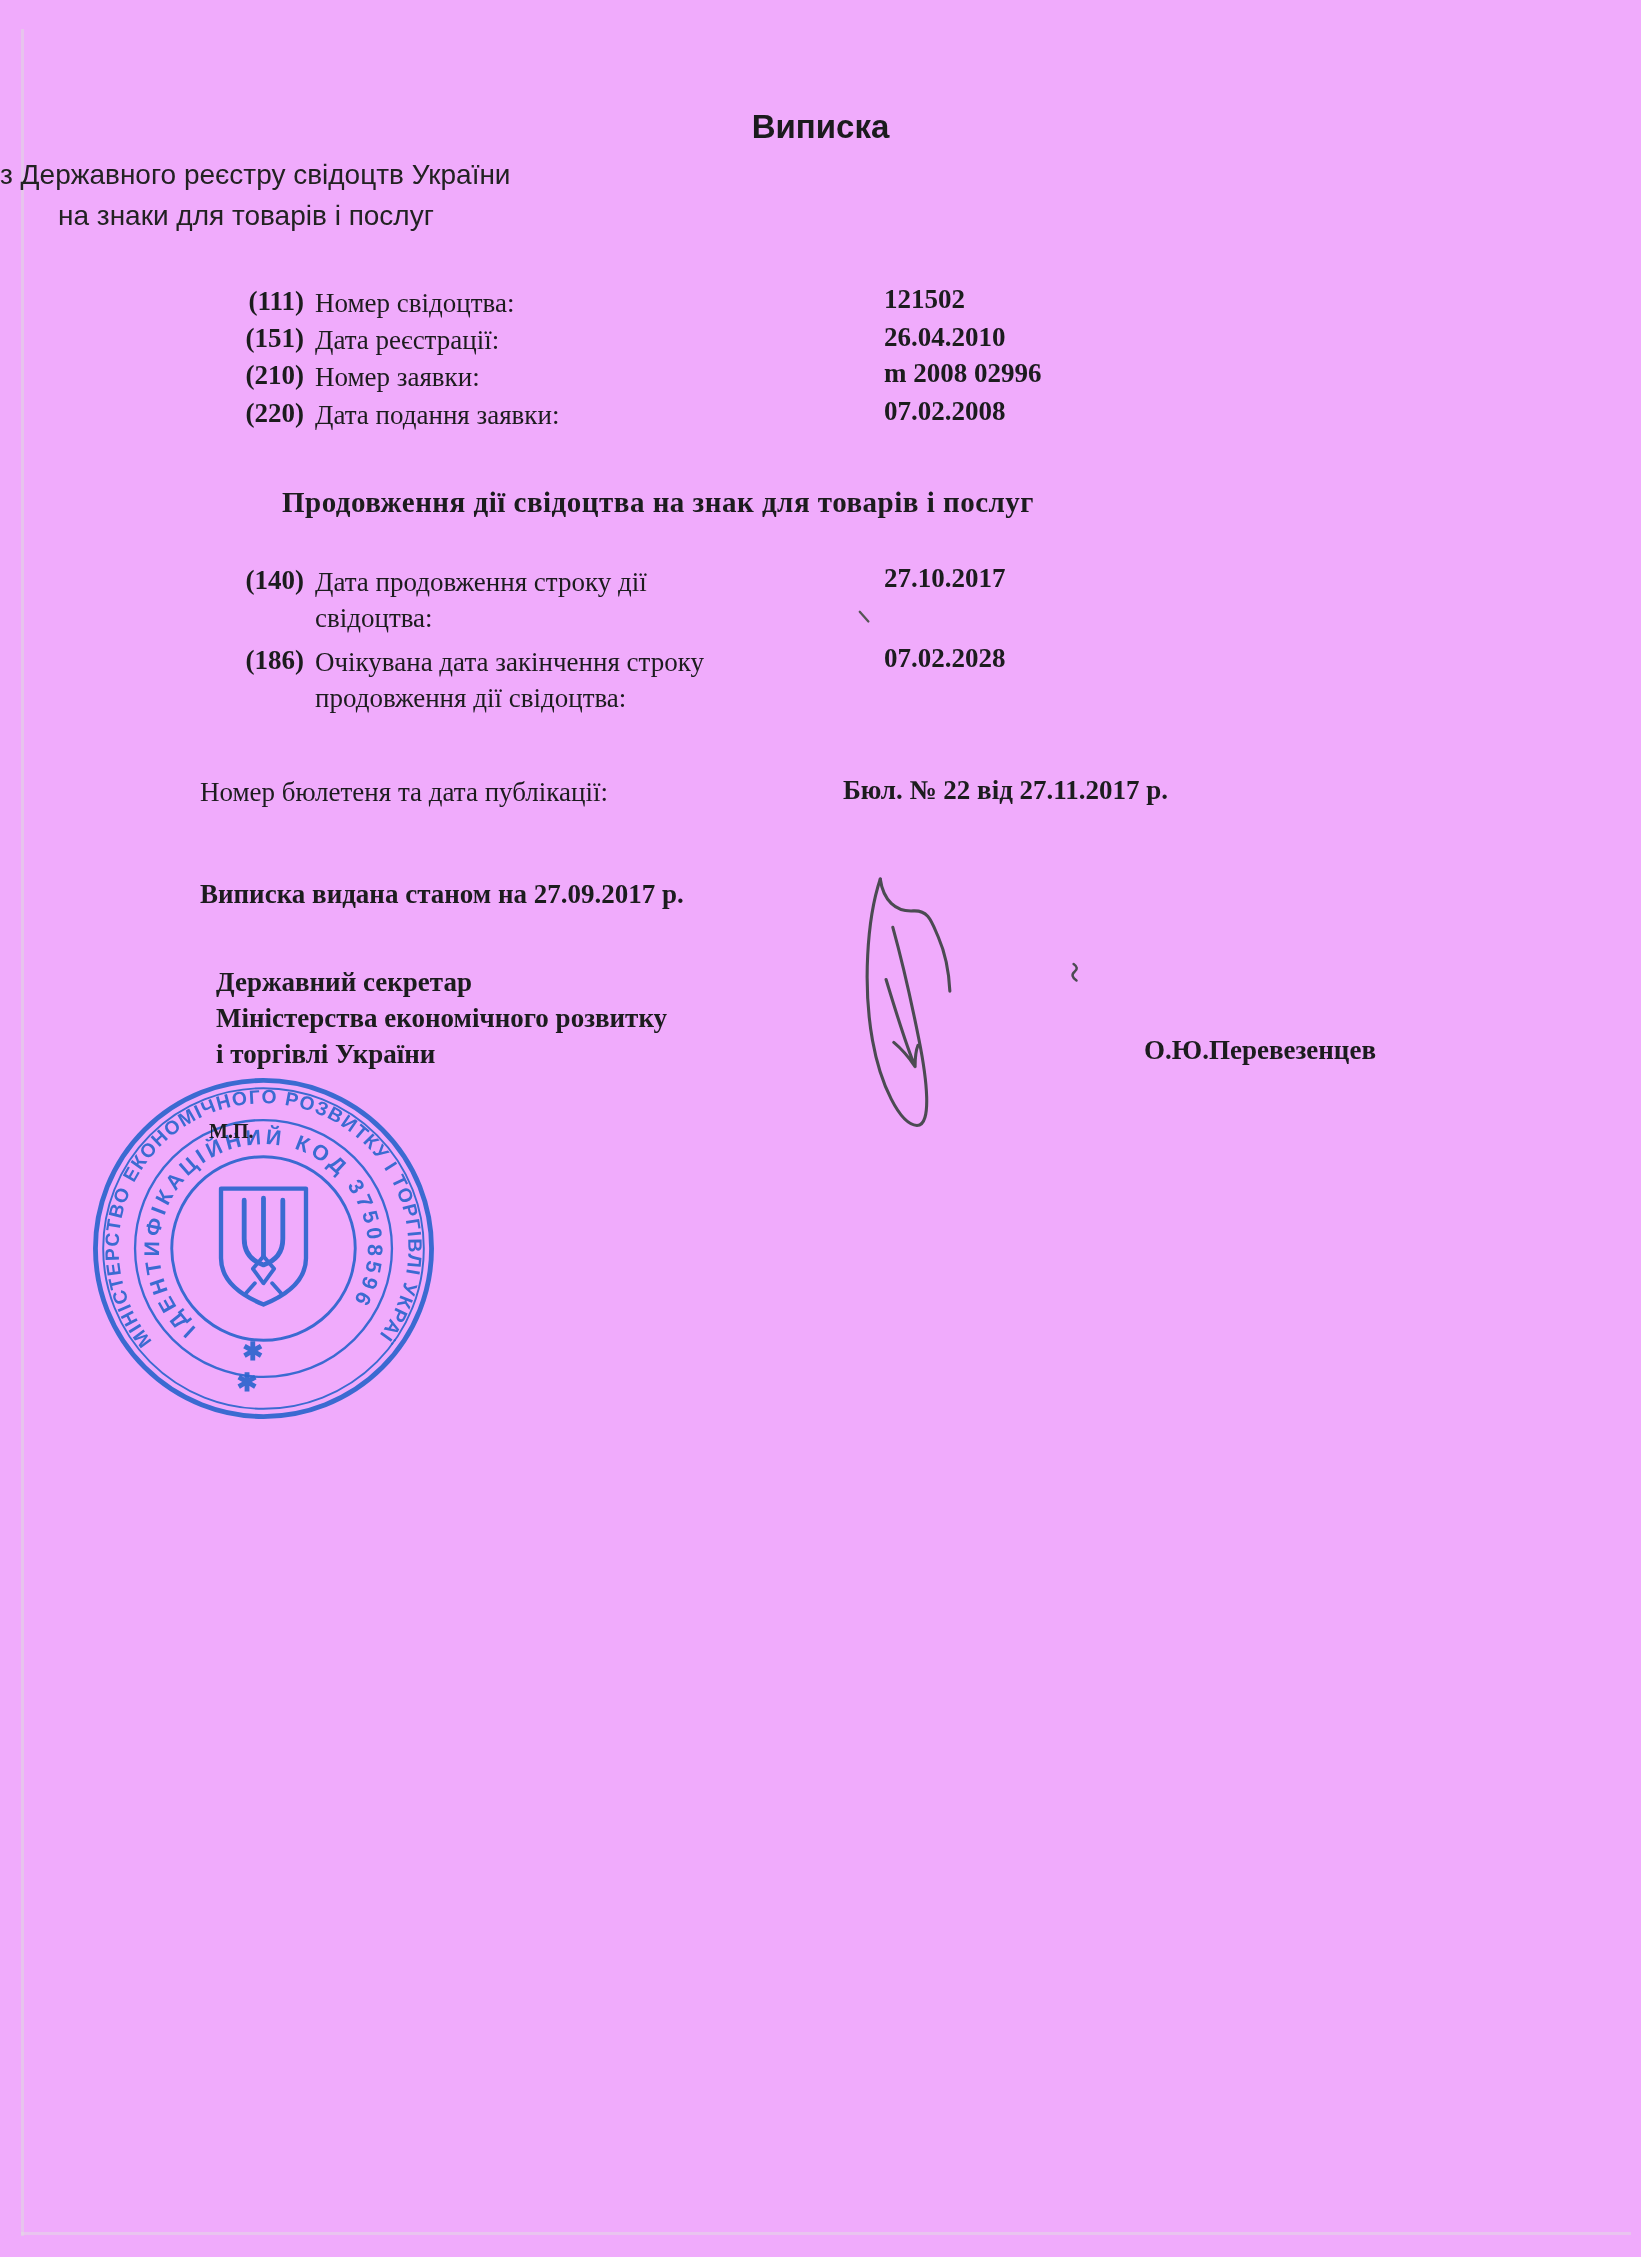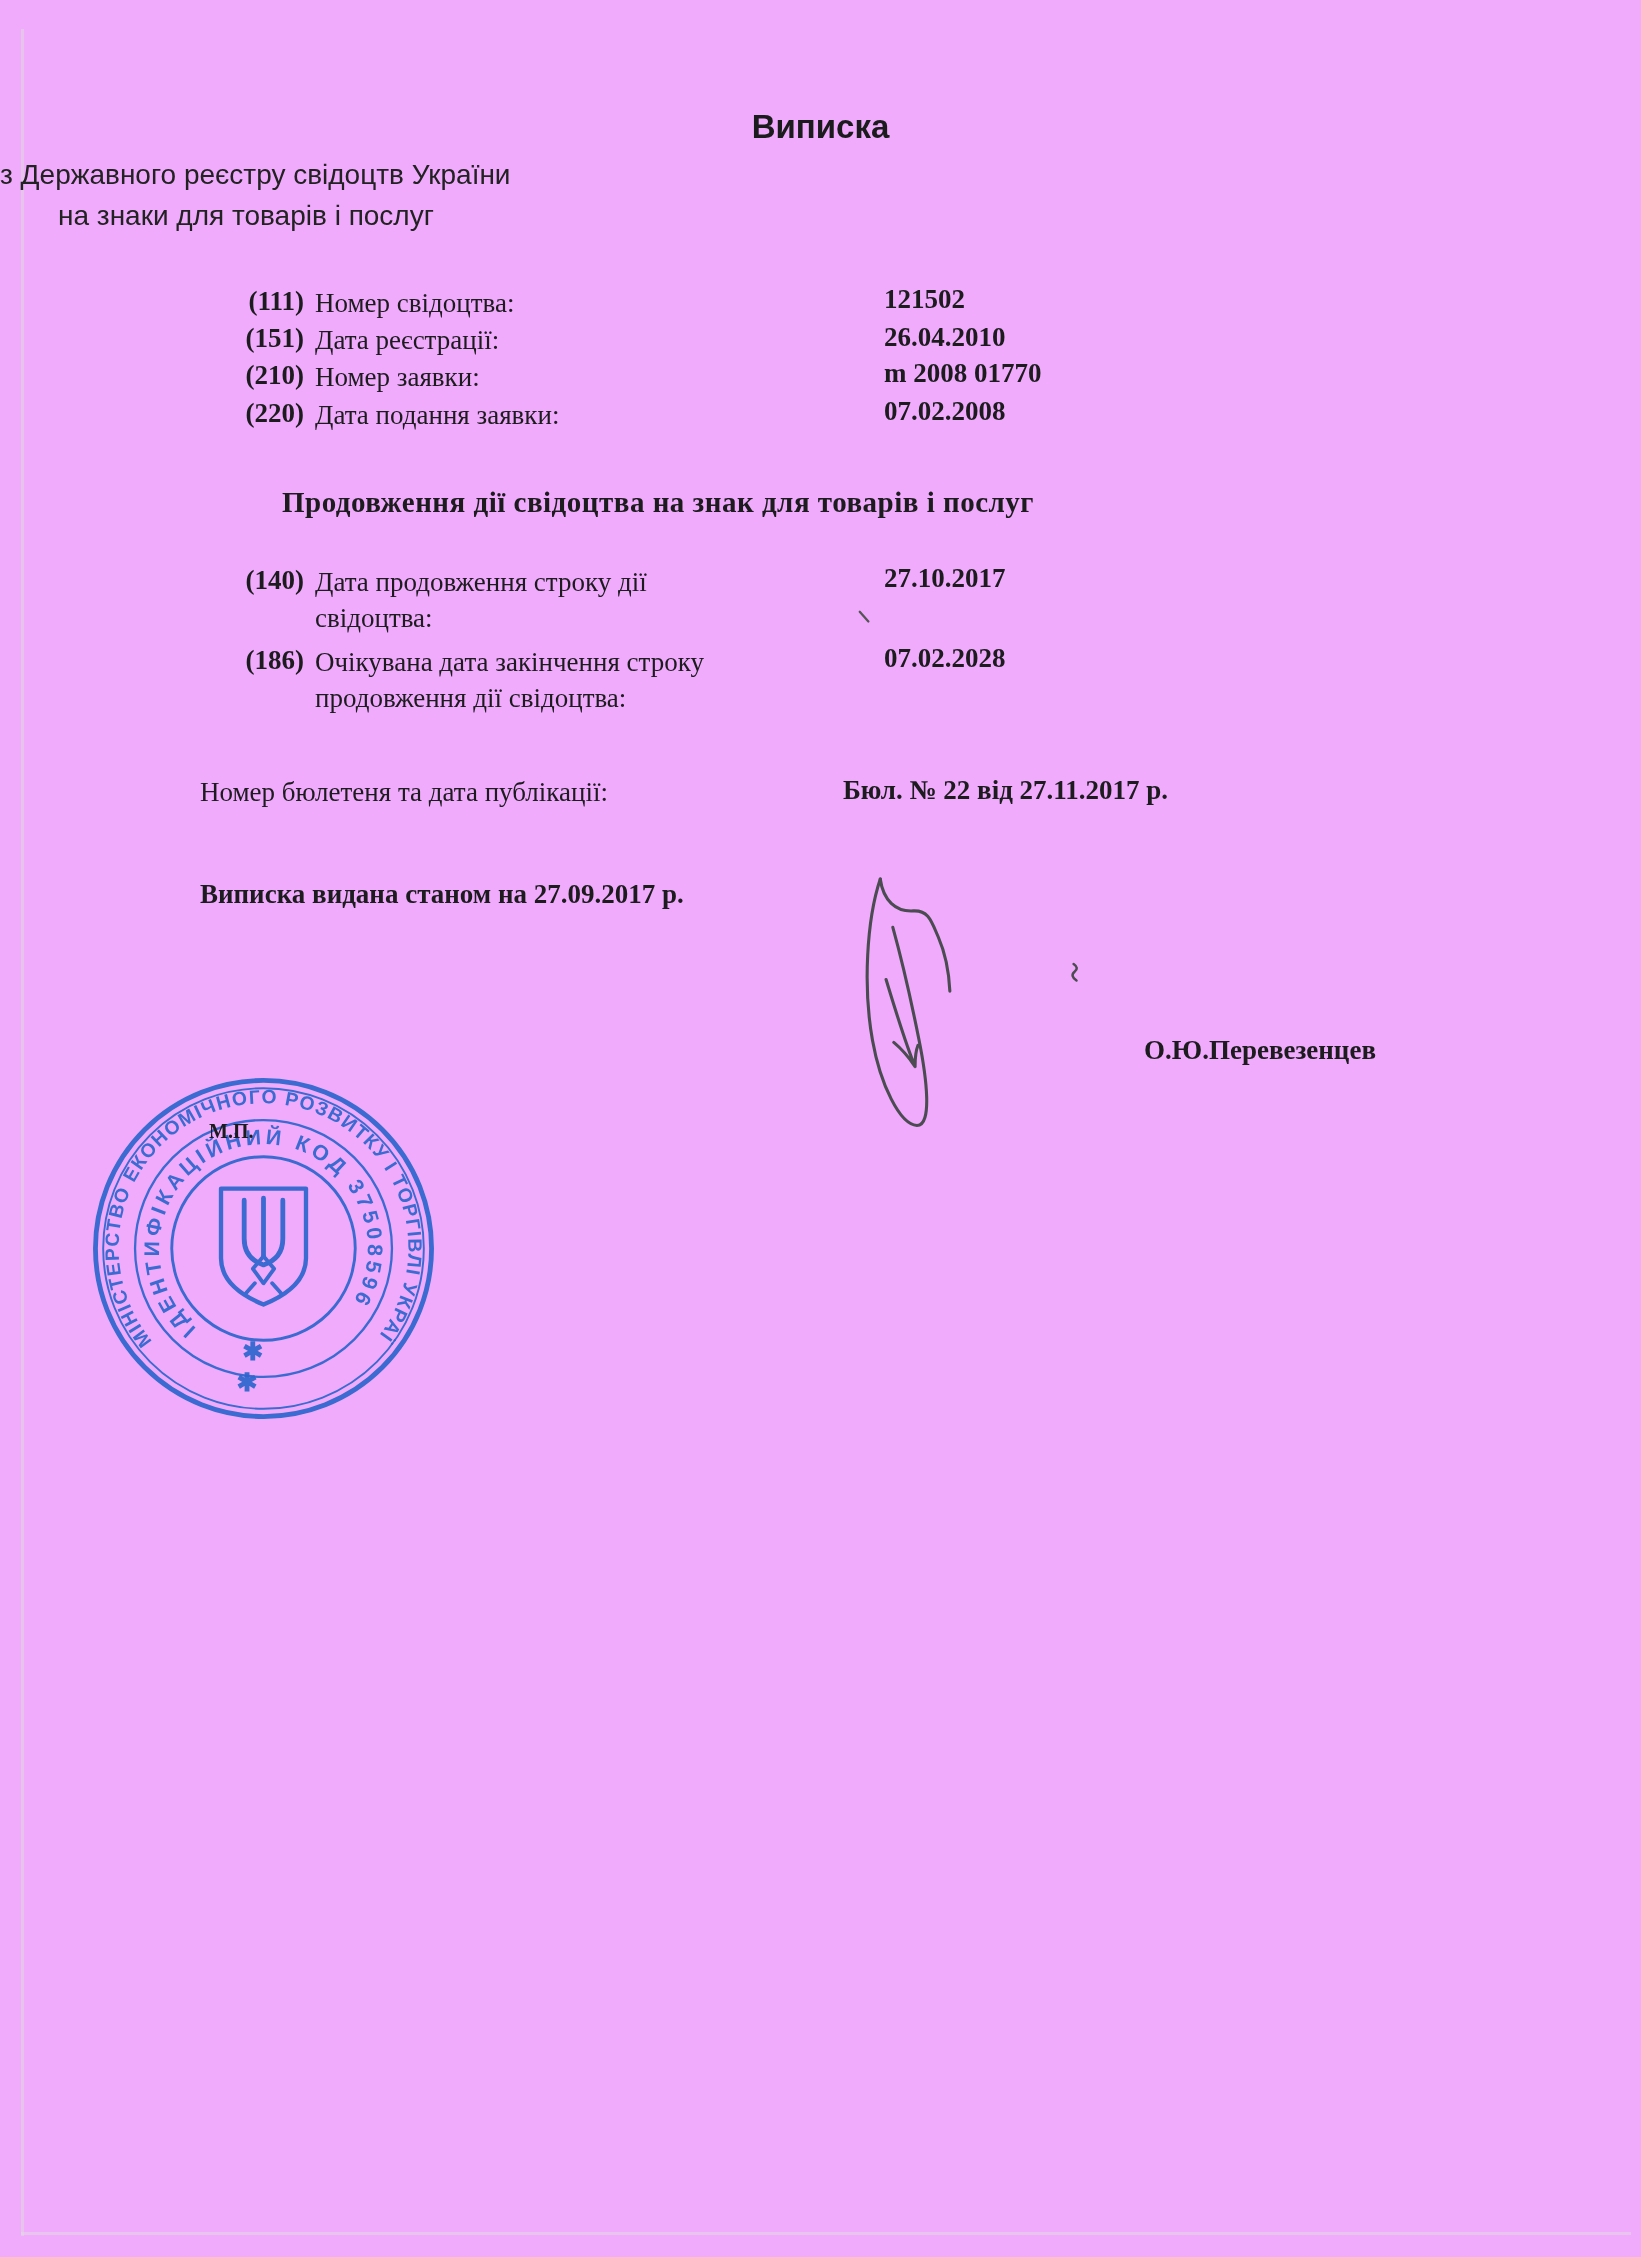--- a/index.html
+++ b/index.html
@@ -134,21 +134,21 @@
     <div class="abs value-col" style="top:284px">121502</div>
   </div>
   <div>
     <div class="abs code-col" style="top:323px">(151)</div>
     <div class="abs label-col" style="top:323px">Дата реєстрації:</div>
     <div class="abs value-col" style="top:322px">26.04.2010</div>
   </div>
   <div>
     <div class="abs code-col" style="top:360px">(210)</div>
     <div class="abs label-col" style="top:360px">Номер заявки:</div>
-    <div class="abs value-col" style="top:358px">m 2008 01770</div>
+    <div class="abs value-col" style="top:358px">m 2008 02996</div>
   </div>
   <div>
     <div class="abs code-col" style="top:398px">(220)</div>
     <div class="abs label-col" style="top:398px">Дата подання заявки:</div>
     <div class="abs value-col" style="top:396px">07.02.2008</div>
   </div>
 
   <div class="abs section-heading">Продовження дії свідоцтва на знак для товарів і послуг</div>
 
   <div>
@@ -162,20 +162,25 @@
     <div class="abs value-col" style="top:643px">07.02.2028</div>
   </div>
 
   <div>
     <div class="abs bulletin-label">Номер бюлетеня та дата публікації:</div>
     <div class="abs bulletin-value">Бюл. № 22 від 27.11.2017 р.</div>
   </div>
 
   <div class="abs issued-line">Виписка видана станом на 27.09.2017 р.</div>
 
+  <div class="abs signatory">
+    <div>Державний секретар</div>
+    <div>Міністерства економічного розвитку</div>
+    <div>і торгівлі України</div>
+  </div>
   <div class="abs signatory-name">О.Ю.Перевезенцев</div>
 
   <div class="abs seal-placeholder">М.П.</div>
 
   <svg class="abs signature-svg" width="290" height="290" viewBox="0 0 300 300">
     <g fill="none" stroke="#4b4b52" stroke-width="3.2" stroke-linecap="round" stroke-linejoin="round">
       <path d="M 52,30 C 38,72 34,142 44,197 C 52,242 72,284 90,285 C 106,285 100,236 92,196 C 82,146 70,98 65,80"></path>
       <path d="M 52,30 C 55,52 68,64 86,63 C 102,62 105,74 112,90 C 119,106 123,124 124,146"></path>
       <path d="M 58,134 C 68,167 80,205 88,224 M 88,224 C 80,212 72,204 66,199 M 88,224 C 88,214 89,207 91,202"></path>
       <path stroke-width="2.6" d="M 252,118 q 6,4 1,8 q -5,4 2,9"></path>

